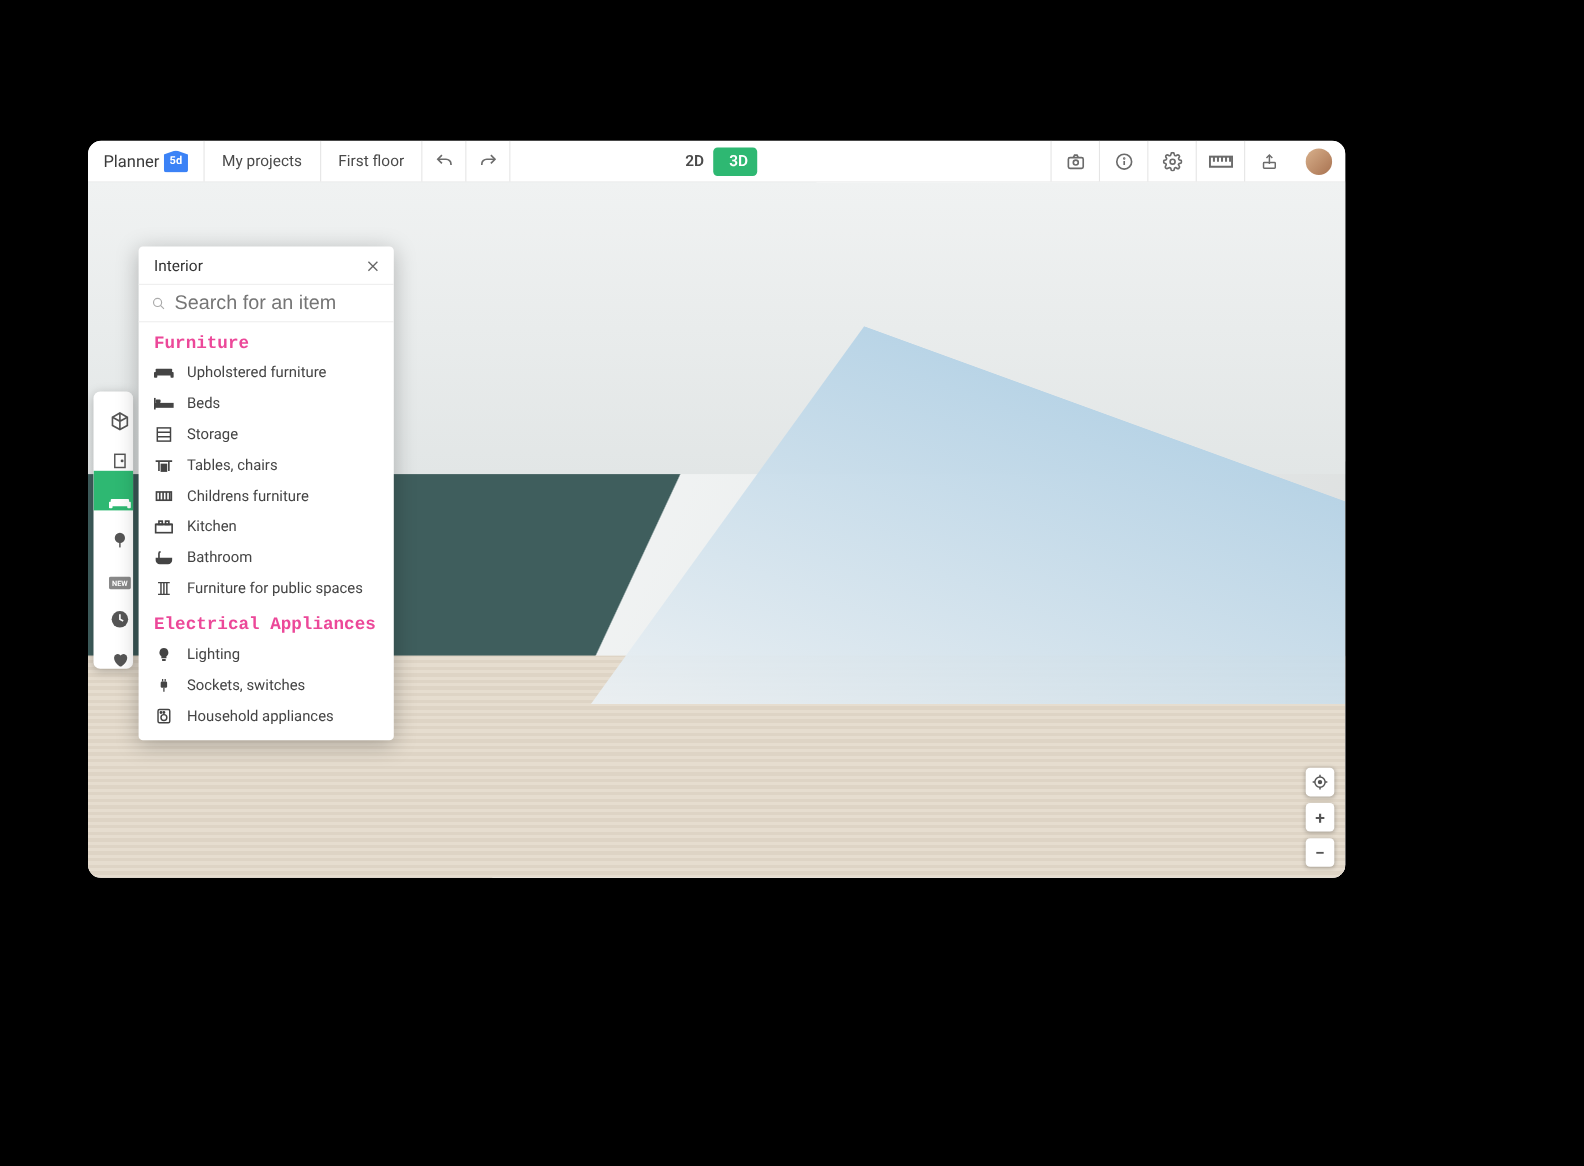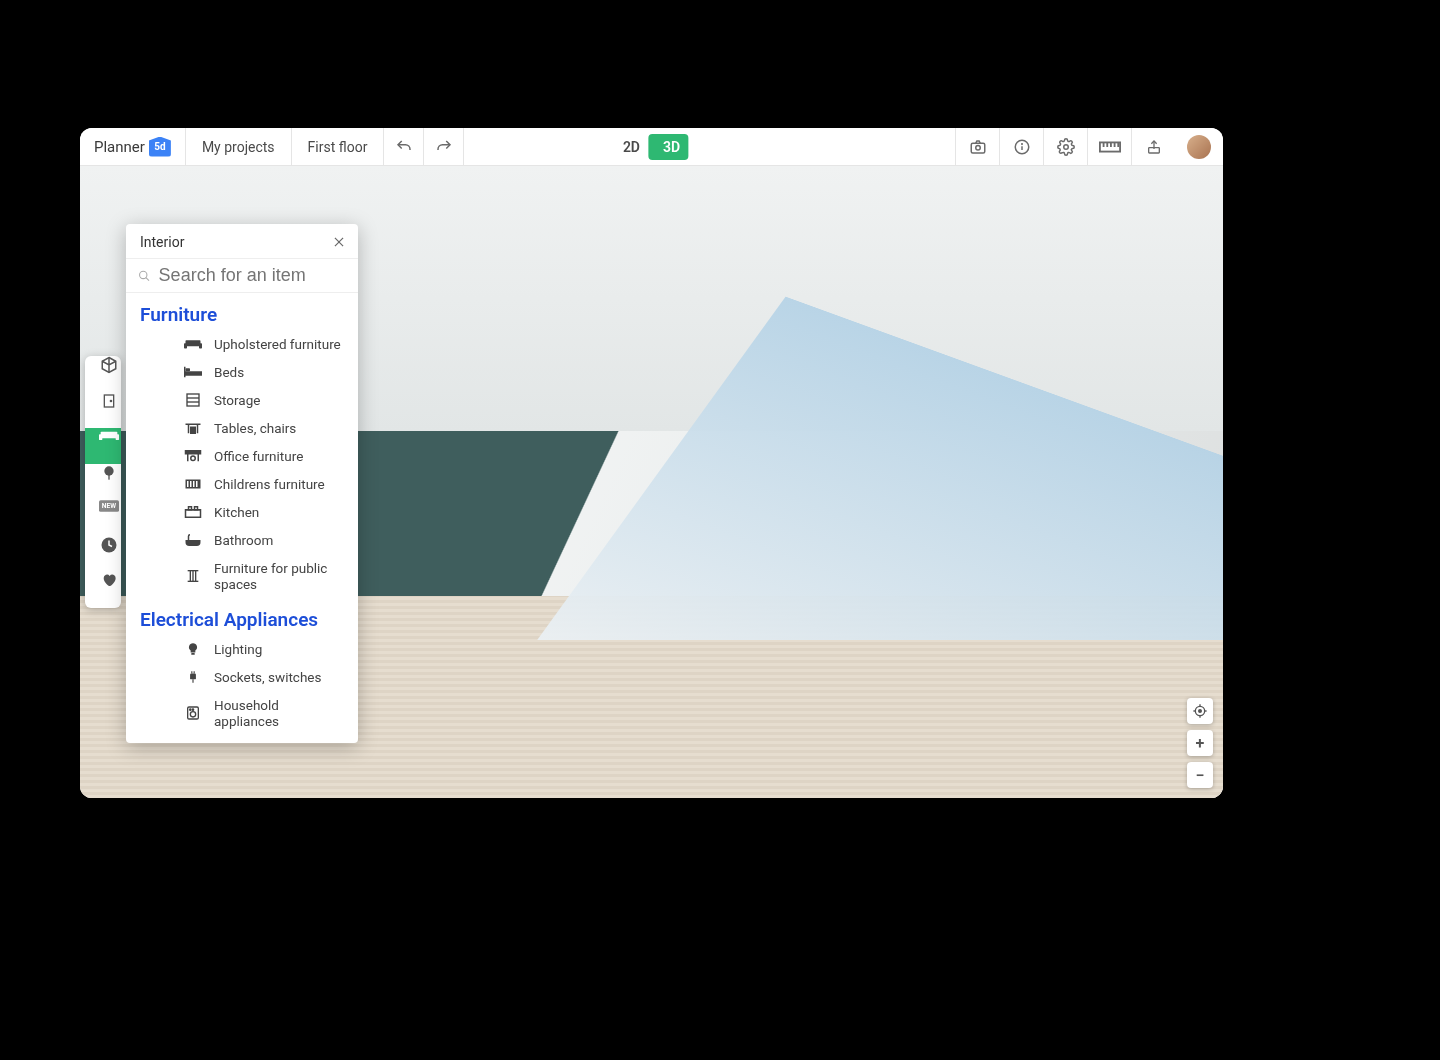--- a/index.html
+++ b/index.html
@@ -152,21 +152,21 @@
     width: 36px;
     background: #fff;
     border-radius: 6px;
     box-shadow: 0 2px 10px rgba(0,0,0,0.25);
     display: flex;
     flex-direction: column;
     overflow: hidden;
   }
   .rail-btn {
     width: 48px; height: 36px;
-    display:flex;align-items:flex-start;justify-content:center;
+    display:flex;align-items:flex-end;justify-content:center;
     cursor:pointer;
     color:#555;
   }
   .rail-btn.active { background:#2eb872; color:#fff; }
   
   .catalog {
     position: absolute;
     left: 46px;
     top: 58px;
     width: 232px;
@@ -186,29 +186,29 @@
     display:flex; align-items:center; gap:8px;
     padding: 6px 12px;
     border-bottom:1px solid #eee;
     color:#aaa;
   }
   .catalog-search input {
     border:none; outline:none; font-size:18px; color:#555; width:100%;
     background:transparent;
   }
   .catalog-group-title {
-    font-weight:600; font-size:19px; color:#1d4ed8;
+    font-weight:600; font-size:16px; color:#ec4899;
     padding: 10px 14px 4px 14px;
+    font-family: Liberation Mono, monospace;
   }
   .catalog-item {
     display:flex; align-items:center; gap:12px;
     padding: 6px 14px;
     font-size:13.5px; color:#444;
     cursor:pointer;
-    margin-left:44px;
   }
   .cat-icon {
     width:18px; height:16px; color:#444;
     display:flex;align-items:center;justify-content:center;
     flex-shrink:0;
   }
   
   .map-controls {
     position:absolute; right:10px; bottom:10px;
     display:flex; flex-direction:column; gap:6px;
@@ -406,31 +406,20 @@
       <div class="catalog-item">
         <span class="cat-icon">
             <svg width="18" height="14" viewBox="0 0 24 18" fill="none" stroke="currentColor" stroke-width="2">
               <line x1="2" y1="4" x2="22" y2="4"></line>
               <line x1="6" y1="4" x2="6" y2="16"></line>
               <line x1="18" y1="4" x2="18" y2="16"></line>
               <rect x="9" y="8" width="6" height="8" fill="currentColor"></rect>
             </svg>
           </span>
         <span>Tables, chairs</span>
-      </div>
-      <div class="catalog-item">
-        <span class="cat-icon">
-            <svg width="18" height="14" viewBox="0 0 24 18" fill="none" stroke="currentColor" stroke-width="2">
-              <rect x="2" y="2" width="20" height="4" fill="currentColor"></rect>
-              <line x1="5" y1="6" x2="5" y2="16"></line>
-              <line x1="19" y1="6" x2="19" y2="16"></line>
-              <circle cx="12" cy="12" r="3"></circle>
-            </svg>
-          </span>
-        <span>Office furniture</span>
       </div>
       <div class="catalog-item">
         <span class="cat-icon">
             <svg width="18" height="14" viewBox="0 0 24 18" fill="none" stroke="currentColor" stroke-width="2">
               <rect x="3" y="4" width="18" height="10"></rect>
               <line x1="7" y1="4" x2="7" y2="14"></line>
               <line x1="11" y1="4" x2="11" y2="14"></line>
               <line x1="15" y1="4" x2="15" y2="14"></line>
               <line x1="19" y1="4" x2="19" y2="14"></line>
             </svg>

